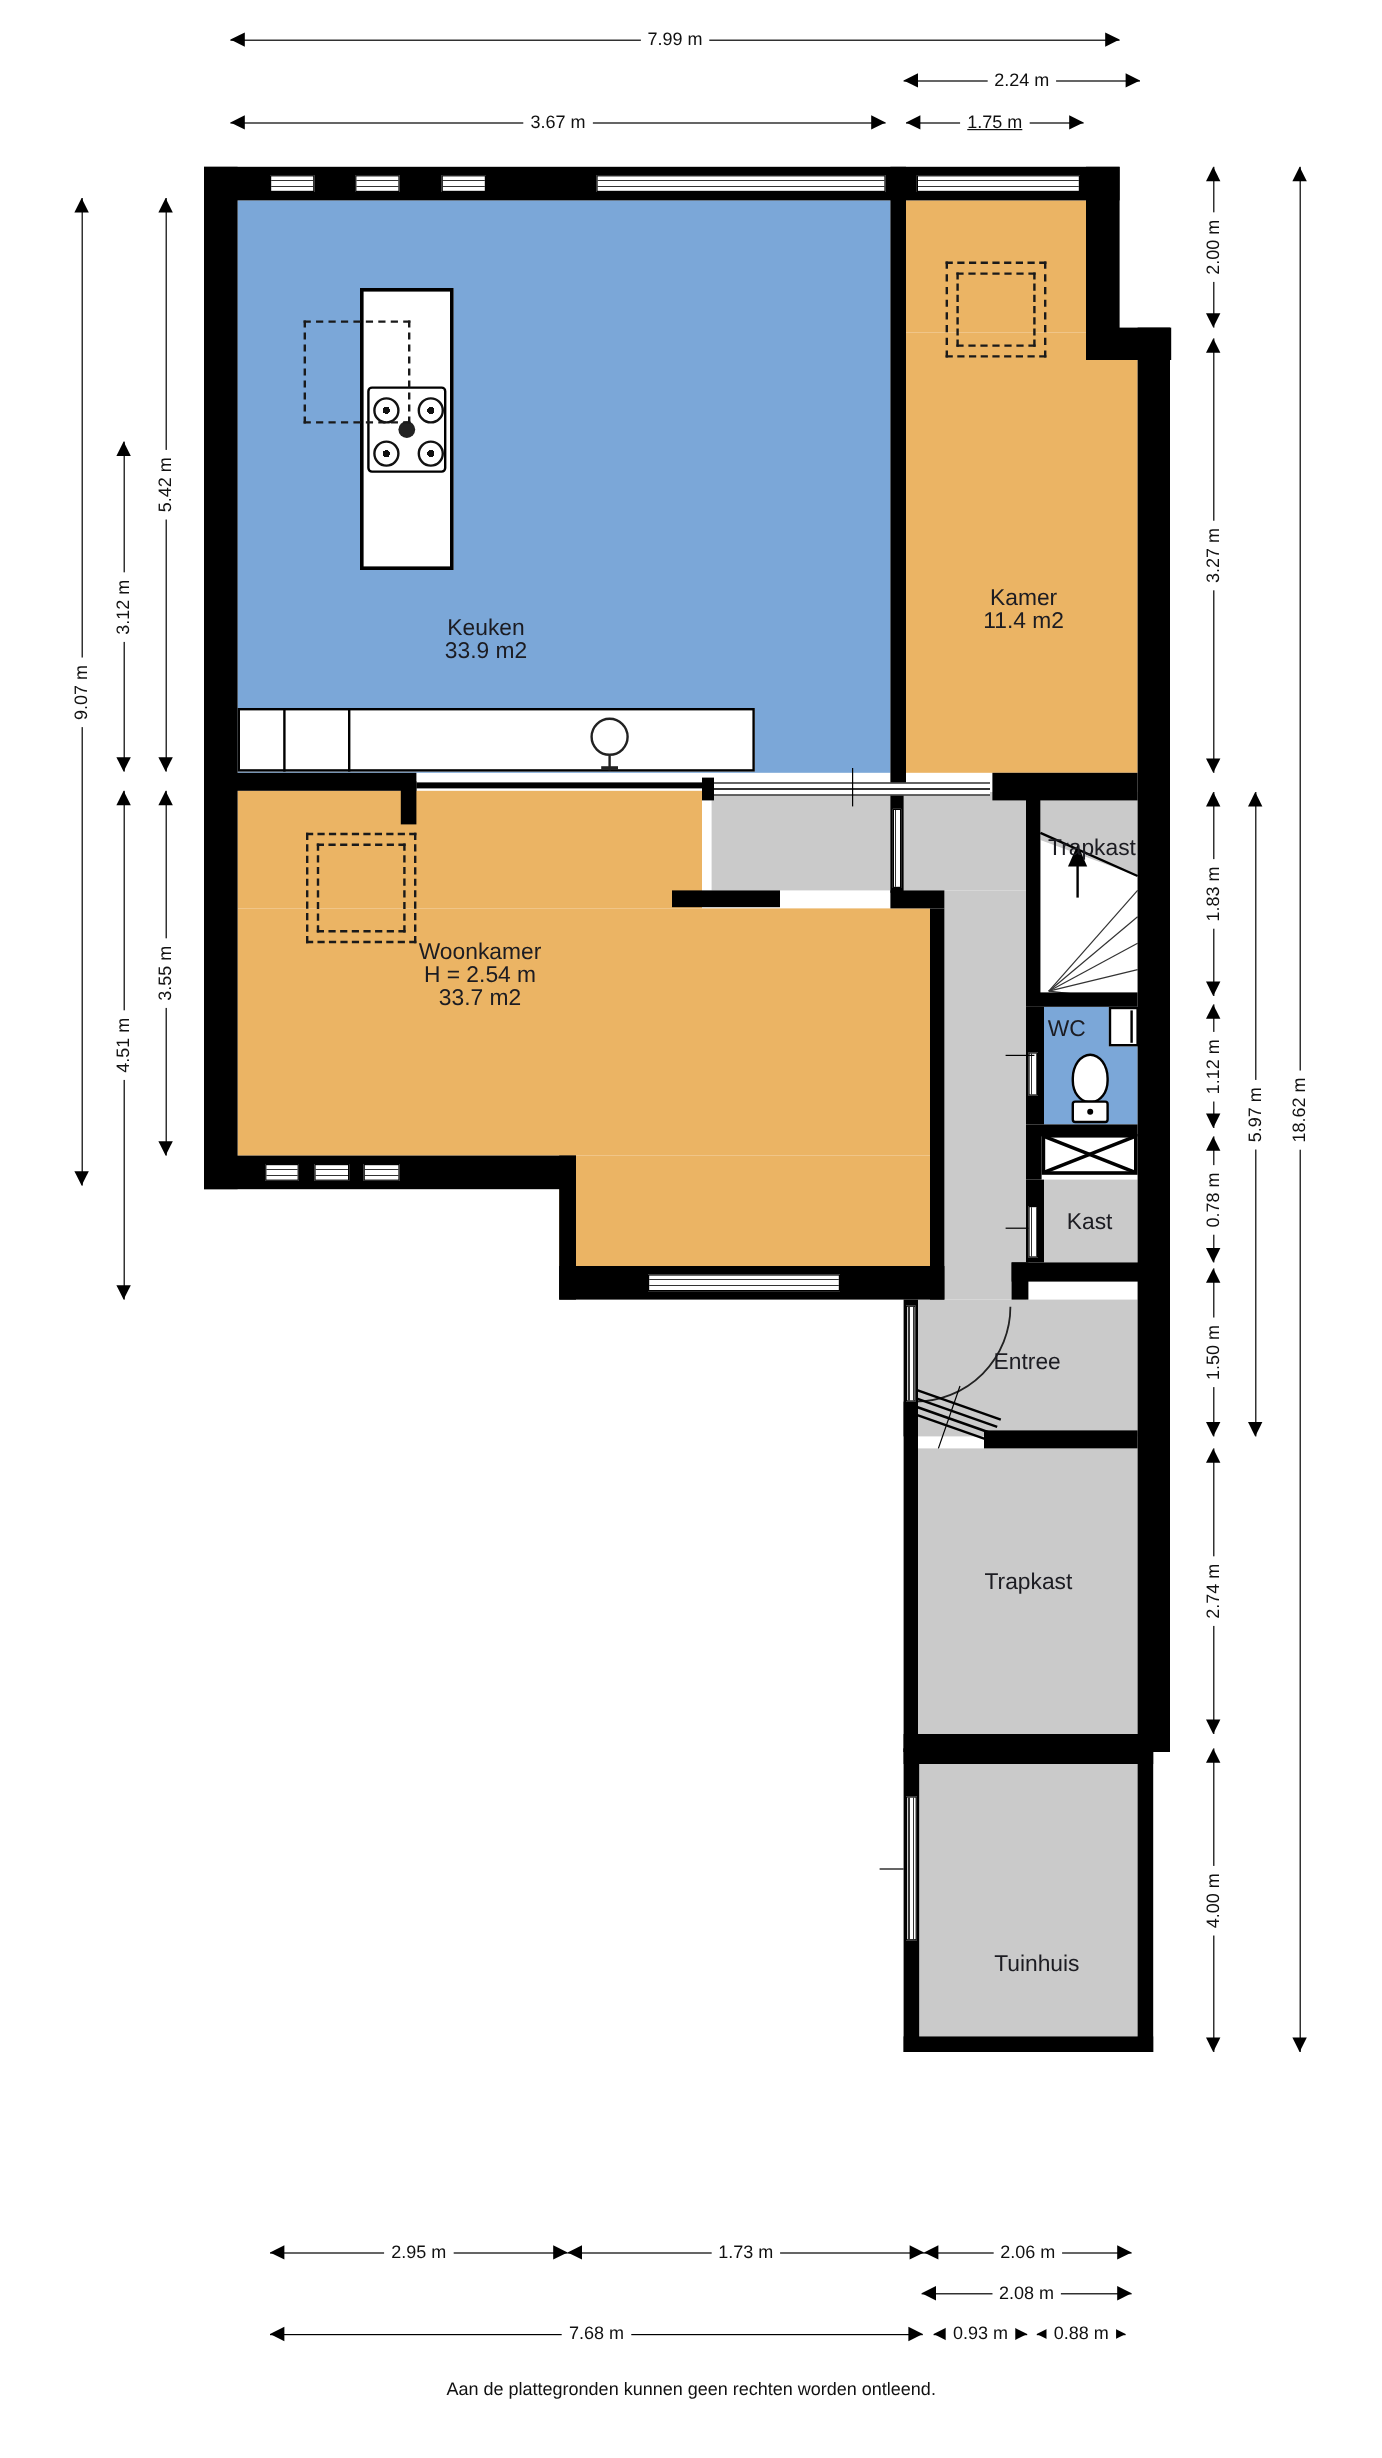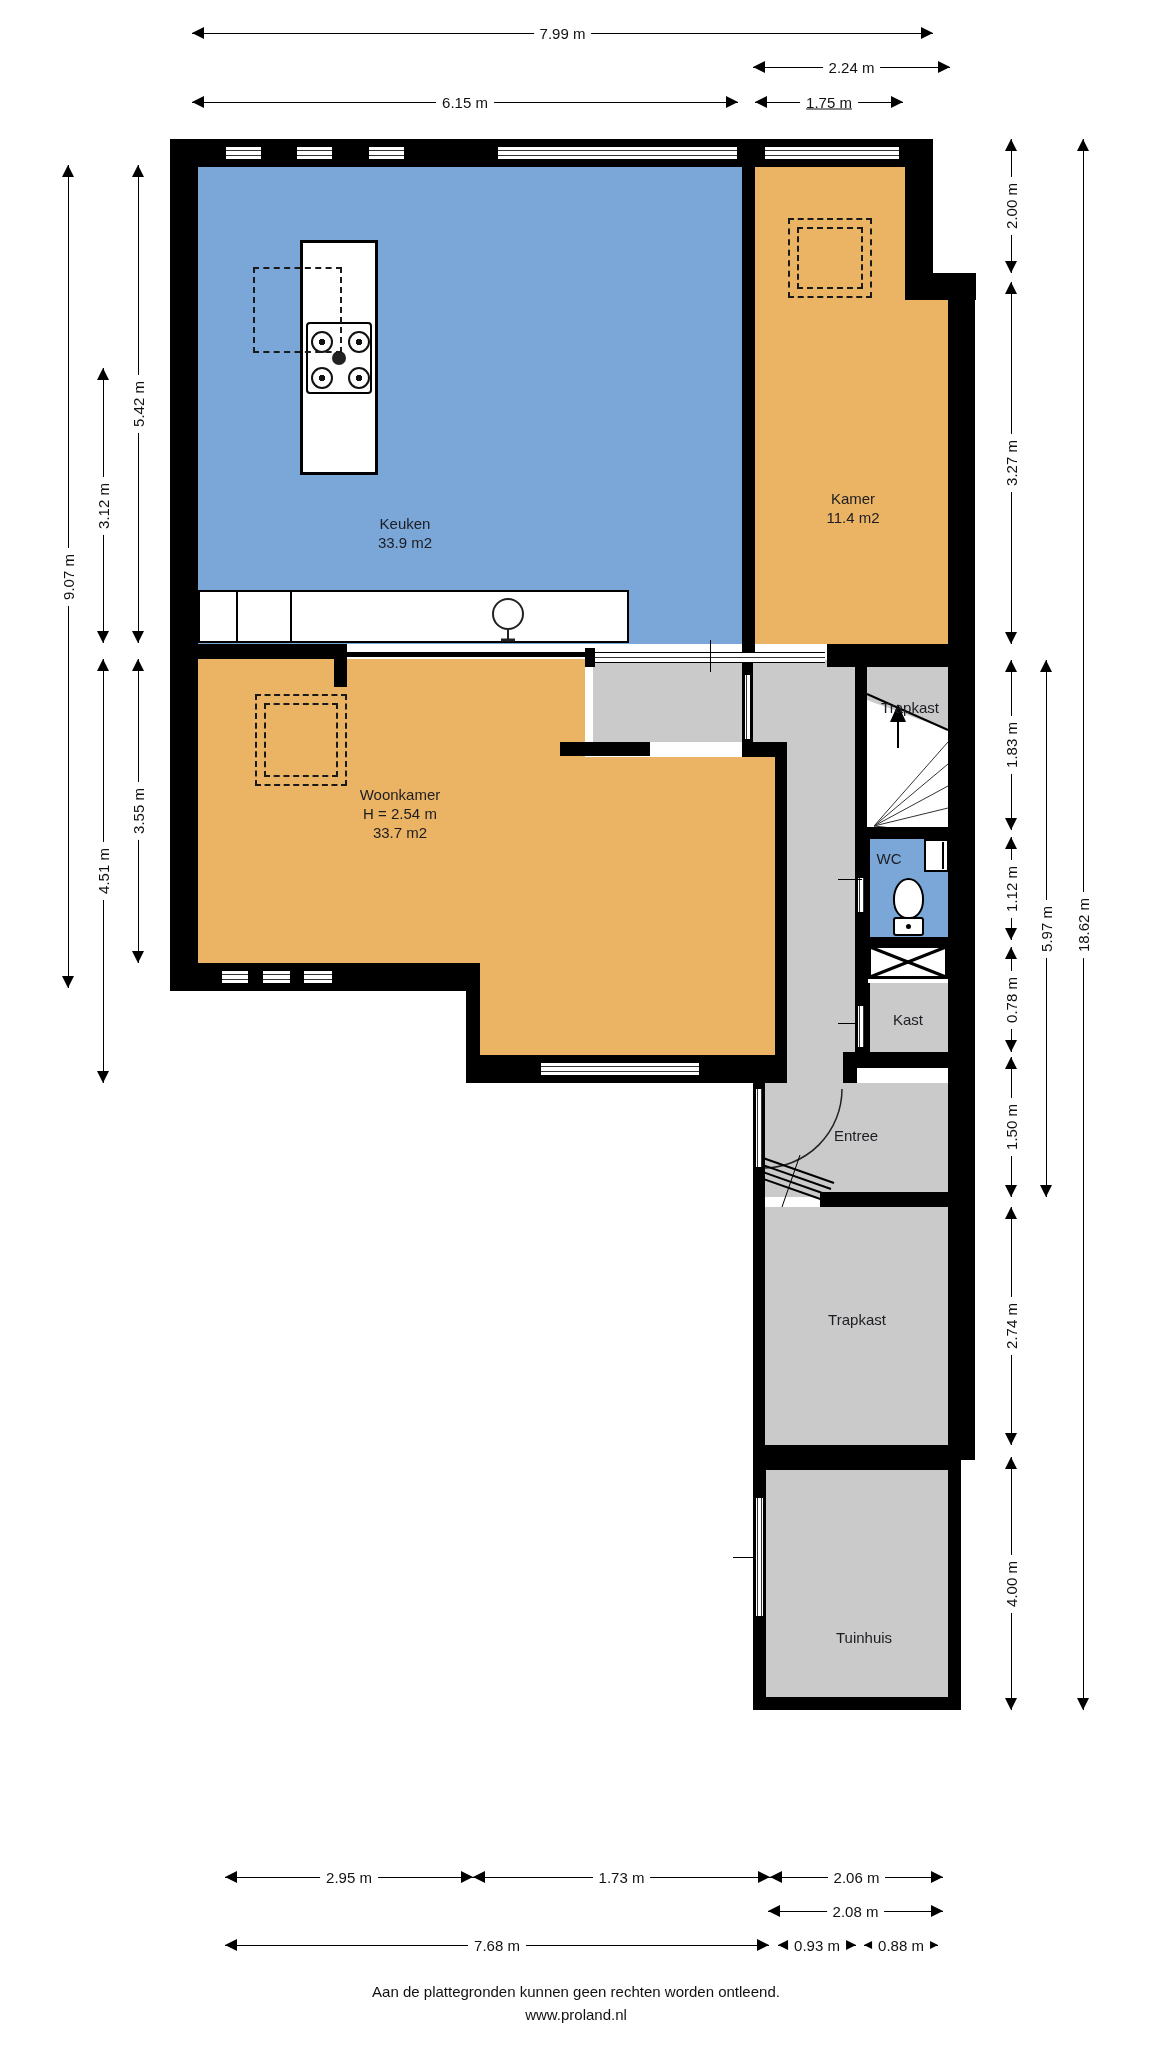--- a/index.html
+++ b/index.html
@@ -10,21 +10,21 @@
   .floor{position:absolute;}
   .wall{position:absolute;background:#000;}
   .tick{position:absolute;background:#000;}
   .win-h{position:absolute;background:#fff;border:1px solid #000;box-sizing:border-box;
          background-image:linear-gradient(to bottom, transparent 3px,#333 3px,#333 4px,transparent 4px,transparent 8px,#333 8px,#333 9px,transparent 9px);}
   .win-v{position:absolute;background:#fff;border:1px solid #000;box-sizing:border-box;
          background-image:linear-gradient(to right, transparent 1px,#333 1px,#333 2px,transparent 2px,transparent 5px,#333 5px,#333 6px,transparent 6px);}
   .band-h{position:absolute;background:#fff;border-top:1px solid #000;border-bottom:1px solid #000;box-sizing:border-box;
          background-image:linear-gradient(to bottom, transparent 4px,#333 4px,#333 5px,transparent 5px);}
   .dashed{position:absolute;border:2px dashed #1a1a1a;box-sizing:border-box;}
-  .room-label{position:absolute;text-align:center;font-size:15px;line-height:19px;color:#1c1c22;white-space:nowrap;transform:translate(-50%,-50%);}
+  .room-label{position:absolute;text-align:center;font-size:19px;line-height:19px;color:#1c1c22;white-space:nowrap;transform:translate(-50%,-50%);}
   .dim{position:absolute;}
   .dim .line-h{position:absolute;left:0;top:0;height:1px;background:#000;width:100%;}
   .dim .line-v{position:absolute;left:0;top:0;width:1px;background:#000;height:100%;}
   .dim .lbl{position:absolute;background:#fff;font-size:15px;color:#111;padding:0 6px;white-space:nowrap;}
   .arr{position:absolute;width:0;height:0;}
   .furn{position:absolute;background:#fff;border:3px solid #000;box-sizing:border-box;}
   .burner{position:absolute;border:2px solid #111;border-radius:50%;background:radial-gradient(circle,#111 0 3px,#fff 3px);}
   #footer1,#footer2{position:absolute;width:100%;text-align:center;font-size:15px;color:#111;}
   svg{position:absolute;left:0;top:0;}
 </style>
@@ -201,21 +201,21 @@
       <div class="dim" style="left: 753px; top: 67px; width: 197px; height: 1px;">
         <div class="line-h"></div>
         <span class="arr" style="left: 0px; top: -6px; border-top: 6px solid transparent; border-bottom: 6px solid transparent; border-right: 12px solid rgb(0, 0, 0);"></span>
         <span class="arr" style="right: 0px; top: -6px; border-top: 6px solid transparent; border-bottom: 6px solid transparent; border-left: 12px solid rgb(0, 0, 0);"></span>
         <span class="lbl" style="left: 50%; top: 0px; transform: translate(-50%, -50%);">2.24 m</span>
       </div>
       <div class="dim" style="left: 192px; top: 102px; width: 546px; height: 1px;">
         <div class="line-h"></div>
         <span class="arr" style="left: 0px; top: -6px; border-top: 6px solid transparent; border-bottom: 6px solid transparent; border-right: 12px solid rgb(0, 0, 0);"></span>
         <span class="arr" style="right: 0px; top: -6px; border-top: 6px solid transparent; border-bottom: 6px solid transparent; border-left: 12px solid rgb(0, 0, 0);"></span>
-        <span class="lbl" style="left: 50%; top: 0px; transform: translate(-50%, -50%);">6.15 m</span>
+        <span class="lbl" style="left: 50%; top: 0px; transform: translate(-50%, -50%);">3.67 m</span>
       </div>
       <div class="dim" style="left: 755px; top: 102px; width: 148px; height: 1px;">
         <div class="line-h"></div>
         <span class="arr" style="left: 0px; top: -6px; border-top: 6px solid transparent; border-bottom: 6px solid transparent; border-right: 12px solid rgb(0, 0, 0);"></span>
         <span class="arr" style="right: 0px; top: -6px; border-top: 6px solid transparent; border-bottom: 6px solid transparent; border-left: 12px solid rgb(0, 0, 0);"></span>
         <span class="lbl" style="left: 50%; top: 0px; transform: translate(-50%, -50%); text-decoration: underline;">1.75 m</span>
       </div>
       <div class="dim" style="left: 68px; top: 165px; width: 1px; height: 823px;">
         <div class="line-v"></div>
         <span class="arr" style="top: 0px; left: -6px; border-left: 6px solid transparent; border-right: 6px solid transparent; border-bottom: 12px solid rgb(0, 0, 0);"></span>
@@ -344,14 +344,13 @@
       </div>
       <div class="dim" style="left: 864px; top: 1945px; width: 74px; height: 1px;">
         <div class="line-h"></div>
         <span class="arr" style="left: 0px; top: -6px; border-top: 6px solid transparent; border-bottom: 6px solid transparent; border-right: 12px solid rgb(0, 0, 0);"></span>
         <span class="arr" style="right: 0px; top: -6px; border-top: 6px solid transparent; border-bottom: 6px solid transparent; border-left: 12px solid rgb(0, 0, 0);"></span>
         <span class="lbl" style="left: 50%; top: 0px; transform: translate(-50%, -50%);">0.88 m</span>
       </div>
     </div>
 
   <div id="footer1" style="top:1983px;">Aan de plattegronden kunnen geen rechten worden ontleend.</div>
-  <div id="footer2" style="top:2006px;">www.proland.nl</div>
 </div>
 
 </body></html>

